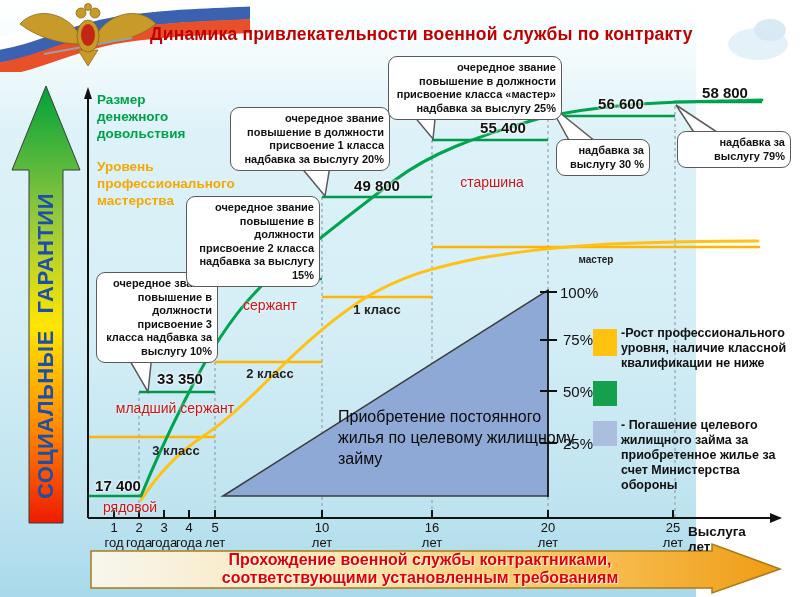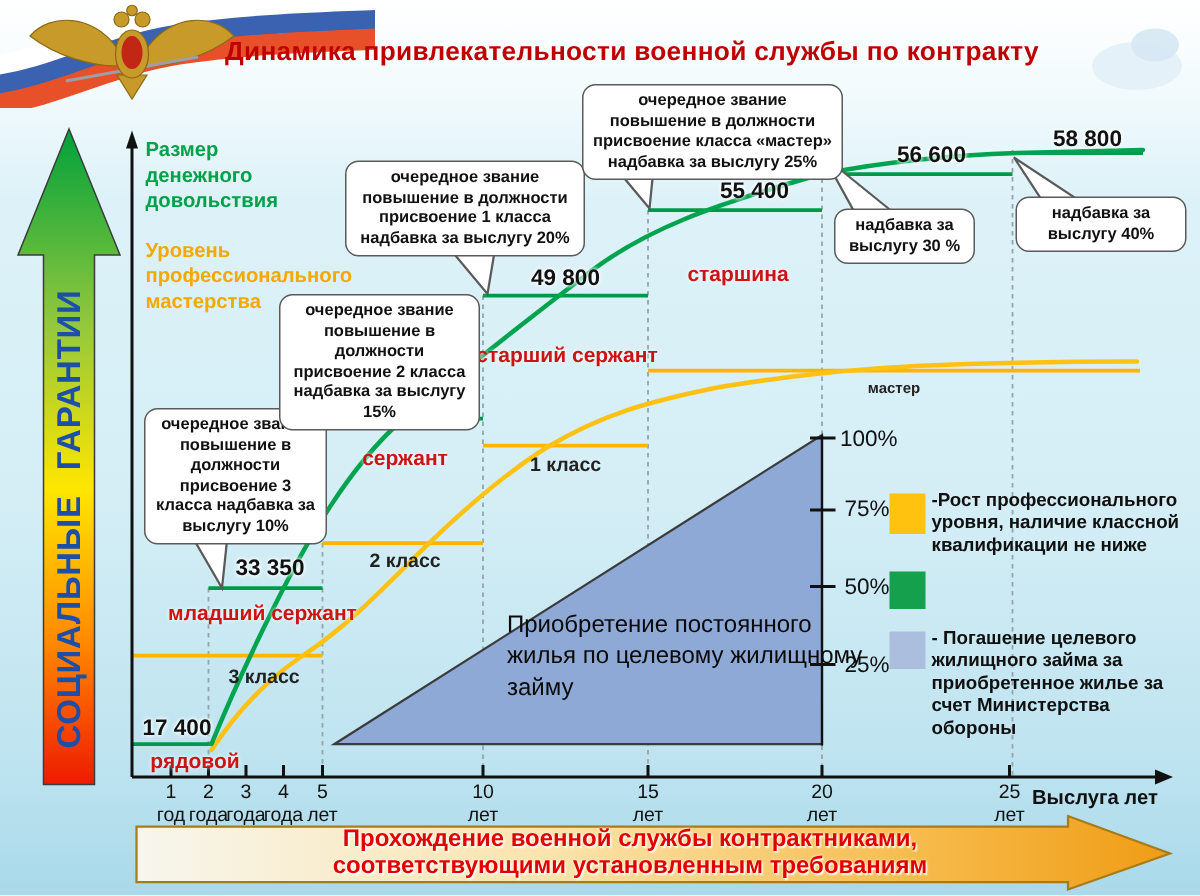--- a/index.html
+++ b/index.html
@@ -1,28 +1,28 @@
 <!DOCTYPE html>
 <html><head>
 <meta charset="utf-8">
 <style>
   html,body{margin:0;padding:0;}
   body{width:800px;height:597px;overflow:hidden;font-family:"Liberation Sans",sans-serif;}
-  .stage{position:relative;width:800px;height:597px;
+  .stage{position:relative;width:696px;height:597px;
     background:linear-gradient(180deg,#ffffff 0%,#f4fbfd 9%,#ddf2f8 22%,#d5eef6 55%,#bfe4f0 84%,#a9d9ea 100%);}
   .layer{position:absolute;left:0;top:0;}
   .txt{position:absolute;color:#111;}
   .ctr{transform:translateX(-50%);text-align:center;white-space:nowrap;}
   .title{left:150px;top:24px;font-size:17.5px;font-weight:bold;color:#bf0000;letter-spacing:.2px;white-space:nowrap;}
   .ylab{font-size:13.5px;font-weight:bold;line-height:17px;}
   .val{font-size:15px;font-weight:bold;text-shadow:0 0 3px #fff,0 0 3px #fff;}
-  .rank{font-size:14px;font-weight:bold;color:#cc1414;text-shadow:0 0 3px #fff;}
+  .rank{font-size:14px;font-weight:normal;color:#cc1414;text-shadow:0 0 3px #fff;}
   .cls{font-size:13px;font-weight:bold;color:#222;}
   .callout{position:absolute;background:#fff;border:1.5px solid #5a5a5a;border-radius:9px;
-    padding:4px 5px;font-size:11px;font-weight:600;line-height:13.5px;text-align:center;color:#111;z-index:3;}
+    padding:4px 5px;font-size:11px;font-weight:600;line-height:13.5px;text-align:right;color:#111;z-index:3;}
   .pct{font-size:15px;font-weight:500;}
   .housing{position:absolute;left:338px;top:406px;width:244px;text-align:left;
     font-size:16px;font-weight:400;line-height:21px;color:#0a0a0a;}
   .leg-sw{position:absolute;width:24px;}
   .leg-tx{position:absolute;font-size:12.5px;font-weight:bold;line-height:15px;color:#101010;}
   .xtick{position:absolute;top:520px;transform:translateX(-50%);display:flex;flex-direction:column;
     text-align:center;font-size:13px;line-height:15px;color:#111;}
   .xaxis-title{font-size:13.5px;font-weight:bold;}
   .side-wrap{position:absolute;left:24px;top:168px;width:44px;height:355px;}
   .side-label{position:absolute;left:50%;top:50%;transform:translate(-50%,-50%) rotate(-90deg);
@@ -162,34 +162,33 @@
   <div class="txt val ctr" style="left:180px;top:370px">33 350</div>
   <div class="txt val ctr" style="left:270px;top:258px">42 100</div>
   <div class="txt val ctr" style="left:377px;top:177px">49 800</div>
   <div class="txt val ctr" style="left:503px;top:119px">55 400</div>
   <div class="txt val ctr" style="left:621px;top:95px">56 600</div>
   <div class="txt val ctr" style="left:725px;top:84px">58 800</div>
 
   <div class="txt rank ctr" style="left:130px;top:499px">рядовой</div>
   <div class="txt rank ctr" style="left:175px;top:400px">младший сержант</div>
   <div class="txt rank ctr" style="left:270px;top:297px">сержант</div>
-  <div class="txt rank ctr" style="left:378px;top:228px">старший сержант</div>
   <div class="txt rank ctr" style="left:492px;top:174px">старшина</div>
 
   <div class="txt cls ctr" style="left:176px;top:443px">3 класс</div>
   <div class="txt cls ctr" style="left:270px;top:366px">2 класс</div>
   <div class="txt cls ctr" style="left:377px;top:302px">1 класс</div>
   <div class="txt cls ctr" style="left:596px;top:254px;font-size:10px">мастер</div>
 
   <div class="callout" style="left:96px;top:272px;width:110px">очередное звание повышение в должности присвоение 3 класса надбавка за выслугу 10%</div>
   <div class="callout" style="left:186px;top:196px;width:122px">очередное звание повышение в  должности присвоение 2 класса надбавка за выслугу 15%</div>
   <div class="callout" style="left:230px;top:107px;width:148px">очередное звание повышение в должности присвоение 1 класса надбавка за выслугу 20%</div>
   <div class="callout" style="left:388px;top:56px;width:162px">очередное звание повышение в должности присвоение  класса «мастер» надбавка за выслугу 25%</div>
   <div class="callout" style="left:556px;top:139px;width:82px">надбавка за выслугу 30 %</div>
-  <div class="callout" style="left:677px;top:131px;width:102px">надбавка за выслугу 40%</div>
+  <div class="callout" style="left:677px;top:131px;width:102px">надбавка за выслугу 79%</div>
 
   <div class="txt pct" style="left:560px;top:284px">100%</div>
   <div class="txt pct" style="left:563px;top:331px">75%</div>
   <div class="txt pct" style="left:563px;top:383px">50%</div>
   <div class="txt pct" style="left:563px;top:435px">25%</div>
 
   <div class="housing">Приобретение постоянного жилья по целевому жилищному займу</div>
 
   <div class="leg-sw" style="left:593px;top:329px;height:27px;background:#ffc20e"></div>
   <div class="leg-tx" style="left:621px;top:326px;width:178px">-Рост профессионального уровня,  наличие классной квалификации не ниже</div>
@@ -215,21 +214,21 @@
     </div>
   <div class="xtick" style="left:215px">
       <span>5</span>
       <span>лет</span>
     </div>
   <div class="xtick" style="left:322px">
       <span>10</span>
       <span>лет</span>
     </div>
   <div class="xtick" style="left:432px">
-      <span>15</span>
+      <span>16</span>
       <span>лет</span>
     </div>
   <div class="xtick" style="left:548px">
       <span>20</span>
       <span>лет</span>
     </div>
   <div class="xtick" style="left:673px">
       <span>25</span>
       <span>лет</span>
     </div>

